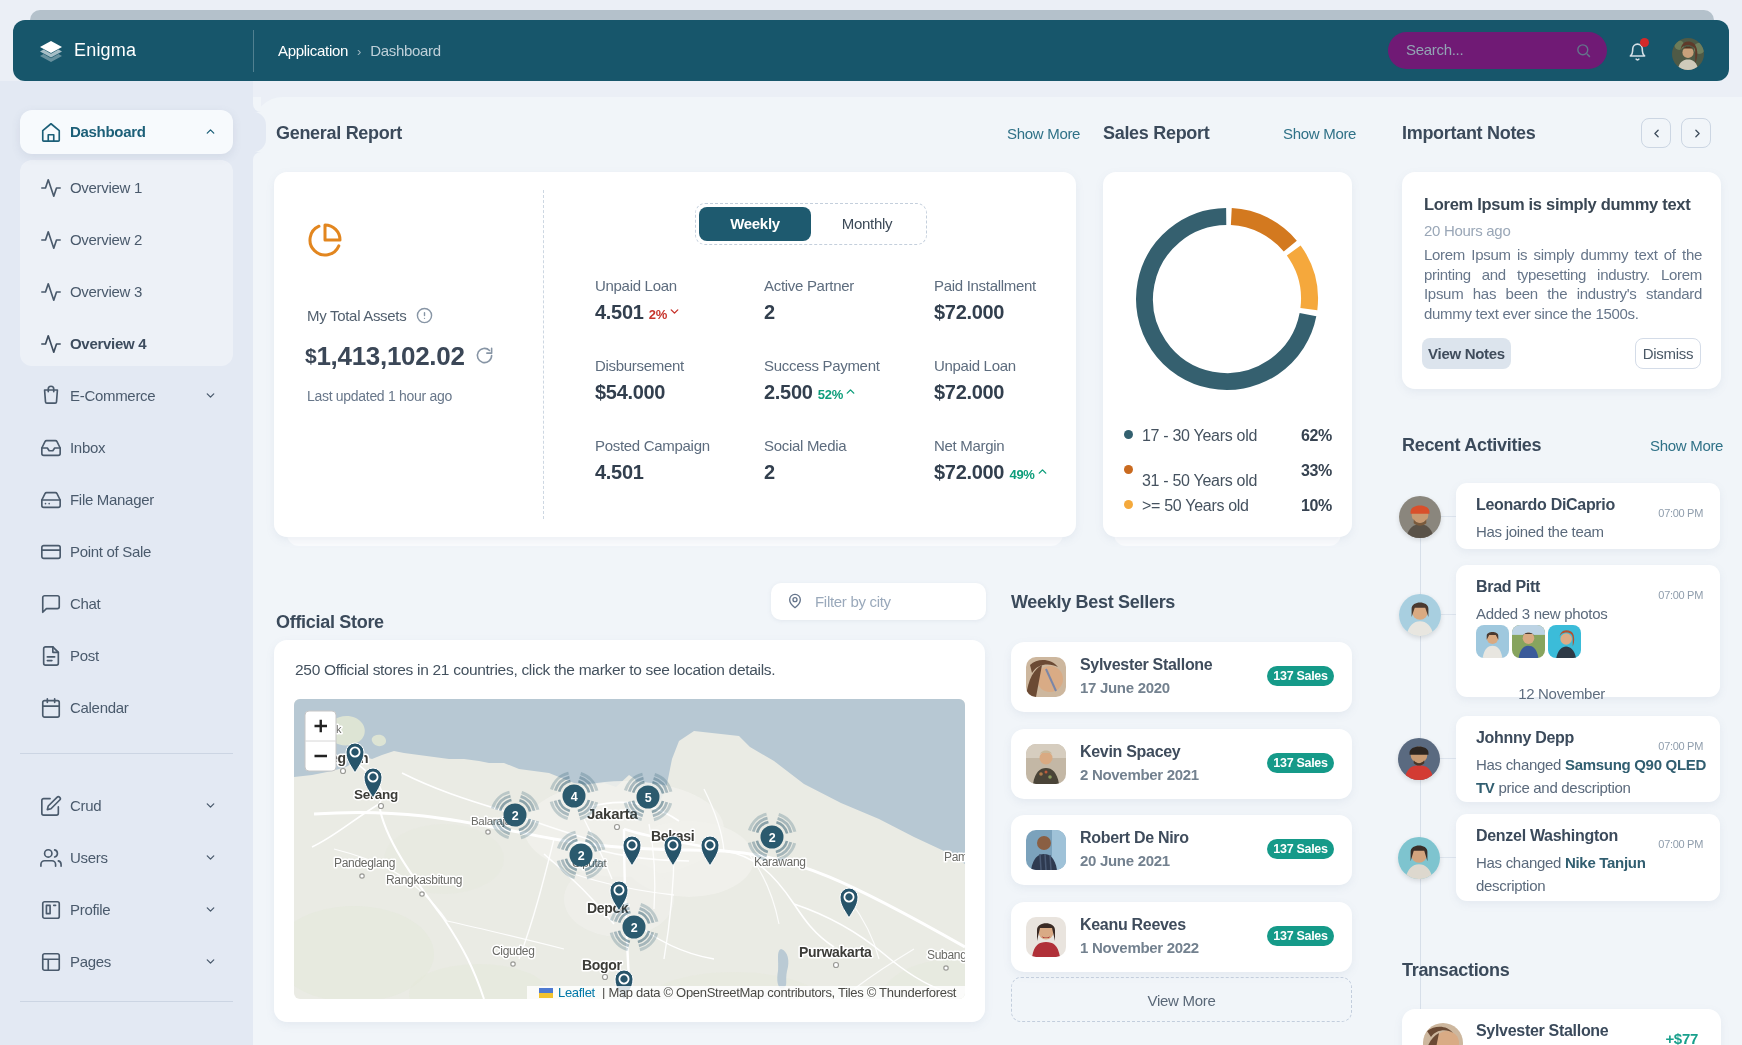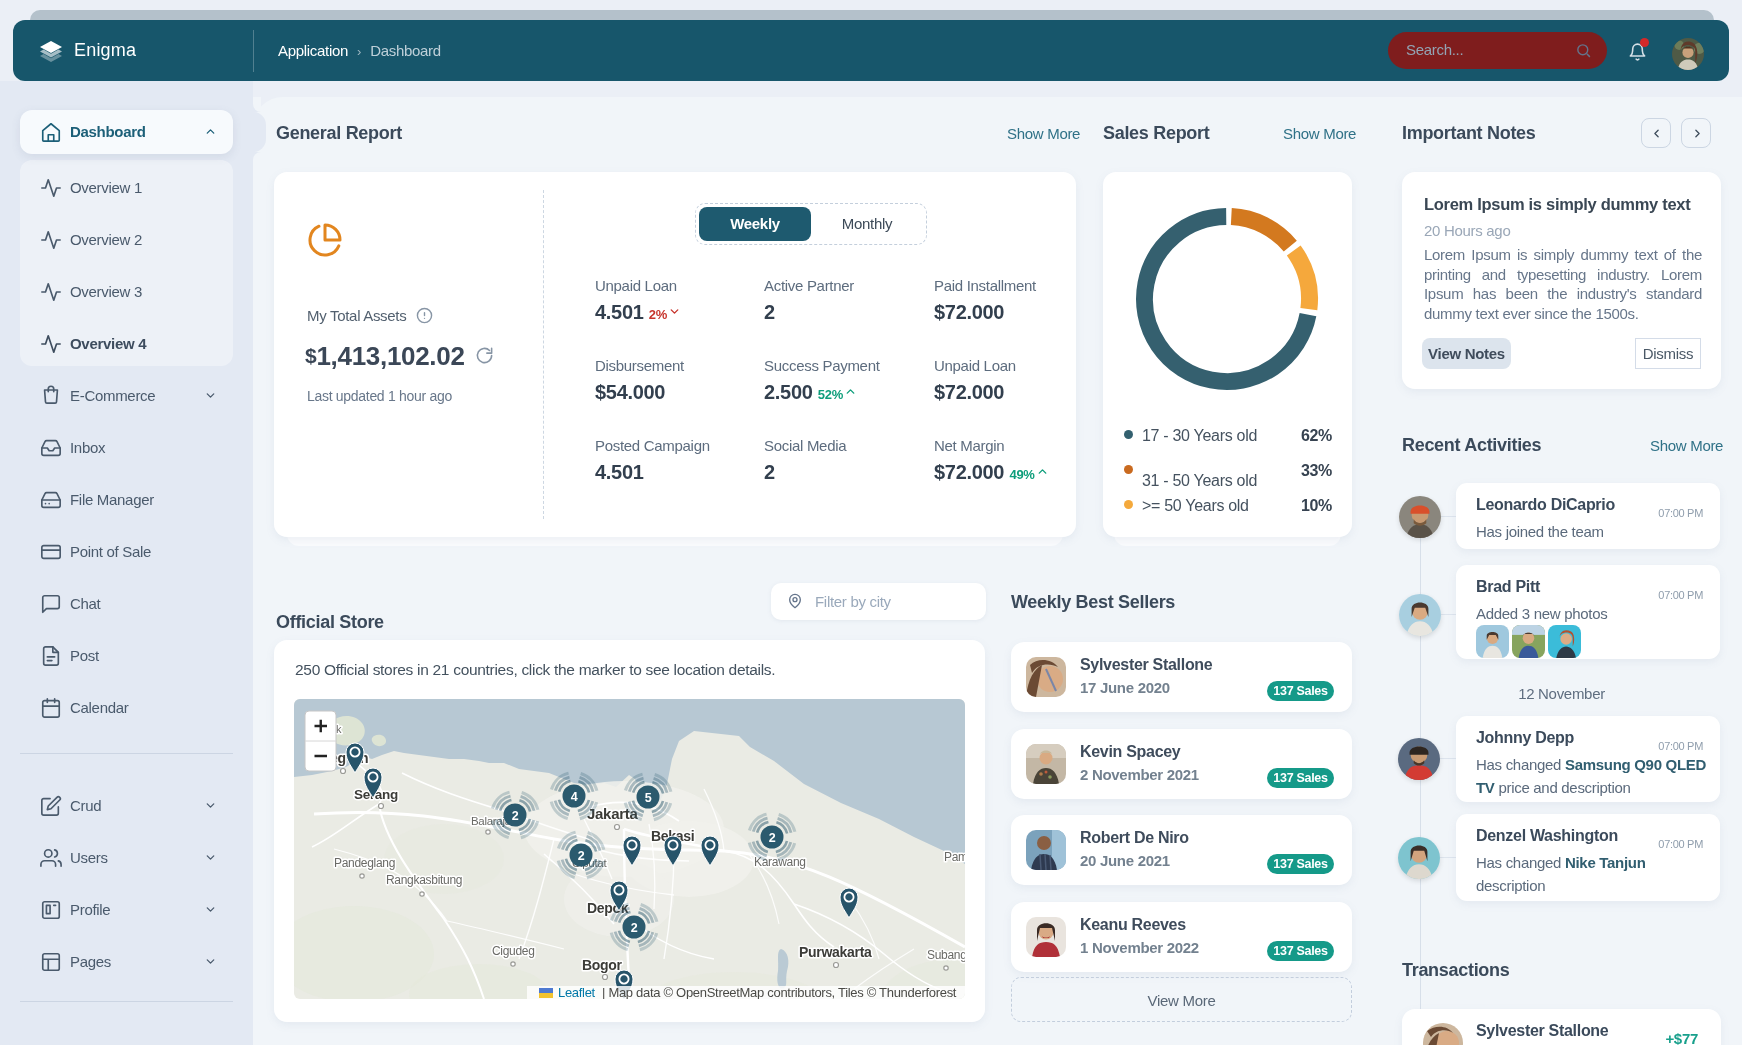--- a/index.html
+++ b/index.html
@@ -8,21 +8,21 @@
 
 
 #hstrip { position:absolute; left:30px; top:10px; width:1684px; height:20px; background:#b4c1cb; border-radius:10px 10px 0 0; }
 #header { position:absolute; left:13px; top:20px; width:1716px; height:61px; background:#17566b; border-radius:12px; }
 #logo { position:absolute; left:39px; top:39px; width:24px; height:24px; }
 #brand { position:absolute; left:74px; top:40px; font-size:18px; color:#fff; letter-spacing:.2px; }
 #hdiv { position:absolute; left:253px; top:30px; width:1px; height:42px; background:rgba(255,255,255,.25); }
 #crumb { position:absolute; left:278px; top:42px; font-size:15px; color:#fff; }
 #crumb .sep { color:#9fb7c2; padding:0 9px; font-size:13px; }
 #crumb .cur { color:#bfd0d9; }
-#search { position:absolute; left:1388px; top:32px; width:219px; height:37px; background:#7f1d1d; border-radius:19px; }
+#search { position:absolute; left:1388px; top:32px; width:219px; height:37px; background:#701a75; border-radius:19px; }
 #search span { position:absolute; left:18px; top:9px; font-size:15px; color:#93a4b4; }
 #search svg { position:absolute; right:15px; top:10px; }
 #bell { position:absolute; left:1628px; top:42px; }
 #belldot { position:absolute; left:1640px; top:38px; width:9px; height:9px; border-radius:50%; background:#d32929; }
 #hav { position:absolute; left:1672px; top:38px; width:32px; height:32px; border-radius:50%; overflow:hidden; }
 
 
 #sidebar { position:absolute; left:0; top:81px; width:253px; height:964px; background:#e3e9f3; }
 #content { position:absolute; left:253px; top:97px; width:1489px; height:948px; background:#f1f5f9; border-top-left-radius:30px; }
 .mitem { position:absolute; left:20px; width:213px; height:44px; color:#4a5a6c; font-size:15px; }
@@ -44,21 +44,21 @@
 .lbl { position:absolute; font-size:15px; color:#5d6c7e; }
 .val { position:absolute; font-size:20px; font-weight:bold; color:#323f4e; }
 .badge { font-size:13px; font-weight:bold; }
 .red { color:#c7342c; }
 .green { color:#0e9e7b; }
 
 
 .wcard { position:absolute; left:1011px; width:341px; height:70px; background:#fff; border-radius:13px; box-shadow:0 3px 9px rgba(120,140,165,.10); }
 .wname { position:absolute; left:69px; top:14px; font-size:16px; font-weight:bold; color:#3f4c5c; }
 .wdate { position:absolute; left:69px; top:37px; font-size:15px; color:#73818f;font-weight:bold; }
-.wpill { position:absolute; left:256px; top:39px; width:67px; height:20px; background:#159a89; border-radius:10px; color:#fff; font-size:12.5px; font-weight:bold; text-align:center; line-height:20px; }
+.wpill { position:absolute; left:256px; top:24px; width:67px; height:20px; background:#159a89; border-radius:10px; color:#fff; font-size:12.5px; font-weight:bold; text-align:center; line-height:20px; }
 .wthumb { position:absolute; left:15px; top:15px; width:40px; height:40px; border-radius:10px; overflow:hidden; }
 
 
 .acard { position:absolute; left:1456px; width:264px; background:#fff; border-radius:11px; box-shadow:0 3px 9px rgba(120,140,165,.10); }
 .aname { position:absolute; left:20px; top:13px; font-size:16px; font-weight:bold; color:#3b4a5b; }
 .atime { position:absolute; right:17px; top:14px; font-size:11px; color:#8f9dac;margin-top:10px; }
 .adesc { position:absolute; left:20px; top:37px; width:236px; font-size:15px; line-height:23px; color:#5b6a7c; }
 .adesc b { color:#315e70; font-weight:bold; }
 .avatar { position:absolute; width:42px; height:42px; border-radius:50%; overflow:hidden; box-shadow:0 2px 5px rgba(0,0,0,.12); }
 </style>
@@ -326,37 +326,37 @@
   <svg style="position:absolute; left:9px; top:8px;" width="13" height="13" viewBox="0 0 24 24" fill="none" stroke="#3e4c5c" stroke-width="2.4" stroke-linecap="round" stroke-linejoin="round">
       <path d="M9 18l6-6-6-6"></path>
     </svg>
 </div>
 
 <div class="card" style="left:1402px; top:172px; width:319px; height:217px;">
   <div style="position:absolute; left:22px; top:23px; font-size:16.5px; font-weight:bold; color:#3a4754;">Lorem Ipsum is simply dummy text</div>
   <div style="position:absolute; left:22px; top:50px; font-size:15px; color:#9aa7b7;">20 Hours ago</div>
   <div style="position:absolute; left:22px; top:73px; width:278px; font-size:15px; line-height:19.5px; color:#67768a; text-align:justify;">Lorem Ipsum is simply dummy text of the printing and typesetting industry. Lorem Ipsum has been the industry's standard dummy text ever since the 1500s.</div>
   <div style="position:absolute; left:20px; top:166px; width:89px; height:31px; background:#dce4ed; border-radius:8px; font-size:15px; font-weight:bold; color:#3f4c5c; text-align:center; line-height:31px;">View Notes</div>
-  <div style="position:absolute; right:20px; top:166px; width:66px; height:31px; border:1px solid #d4dce8; border-radius:0; font-size:15px; color:#4a5866; text-align:center; line-height:29px;">Dismiss</div>
+  <div style="position:absolute; right:20px; top:166px; width:66px; height:31px; border:1px solid #d4dce8; border-radius:8px; font-size:15px; color:#4a5866; text-align:center; line-height:29px;">Dismiss</div>
 </div>
 
 <div class="h2" style="left:1402px; top:435px;">Recent Activities</div>
 <div class="showmore" style="left:1650px; top:437px;">Show More</div>
 <div style="position:absolute; left:1420px; top:500px; width:1px; height:545px; background:#d7dfe9;"></div>
 <div style="position:absolute; left:1441px; top:516px; width:15px; height:1px; background:#dde4ed;"></div>
 <div style="position:absolute; left:1441px; top:614px; width:15px; height:1px; background:#dde4ed;"></div>
 <div style="position:absolute; left:1440px; top:758px; width:16px; height:1px; background:#dde4ed;"></div>
 <div style="position:absolute; left:1440px; top:857px; width:16px; height:1px; background:#dde4ed;"></div>
 
 <div class="acard" style="top:483px; height:66px;">
   <div class="aname">Leonardo DiCaprio</div>
     <div class="atime">07:00 PM</div>
   <div class="adesc">Has joined the team</div>
 </div>
-<div class="acard" style="top:565px; height:94px;">
+<div class="acard" style="top:565px; height:132px;">
   <div class="aname">Brad Pitt</div>
     <div class="atime">07:00 PM</div>
   <div class="adesc">Added 3 new photos</div>
   <div style="position:absolute; left:20px; top:60px; width:33px; height:33px; border-radius:8px; overflow:hidden;"><svg width="33" height="33" viewBox="0 0 40 40">
         <rect width="40" height="40" fill="#9fc8de"></rect>
         <circle cx="20" cy="16" r="7" fill="#d9aa82"></circle>
         <path d="M8 40 C10 28 15 25 20 25 C25 25 30 28 32 40 Z" fill="#e8e6e0"></path>
         <path d="M13 13 C13 7 27 7 27 13 L27 18 L24 12 L16 12 L13 18 Z" fill="#4a3a30"></path>
       </svg></div>
   <div style="position:absolute; left:56px; top:60px; width:33px; height:33px; border-radius:8px; overflow:hidden;"><svg width="33" height="33" viewBox="0 0 40 40">

